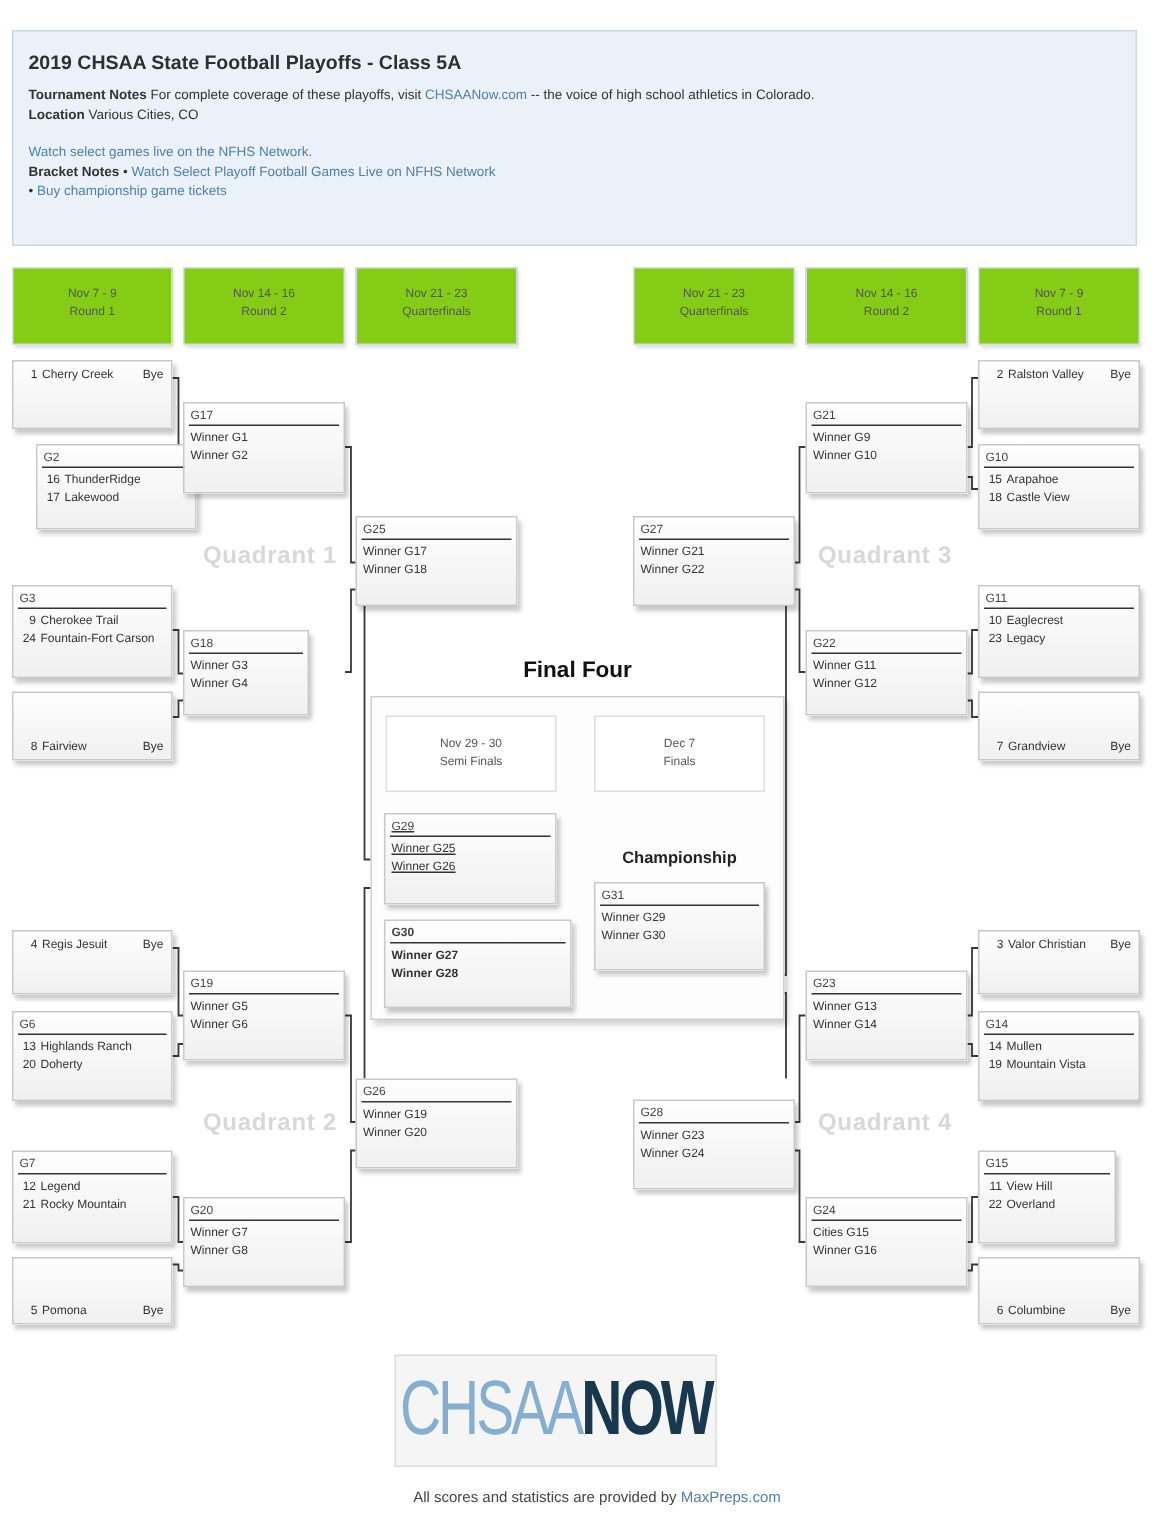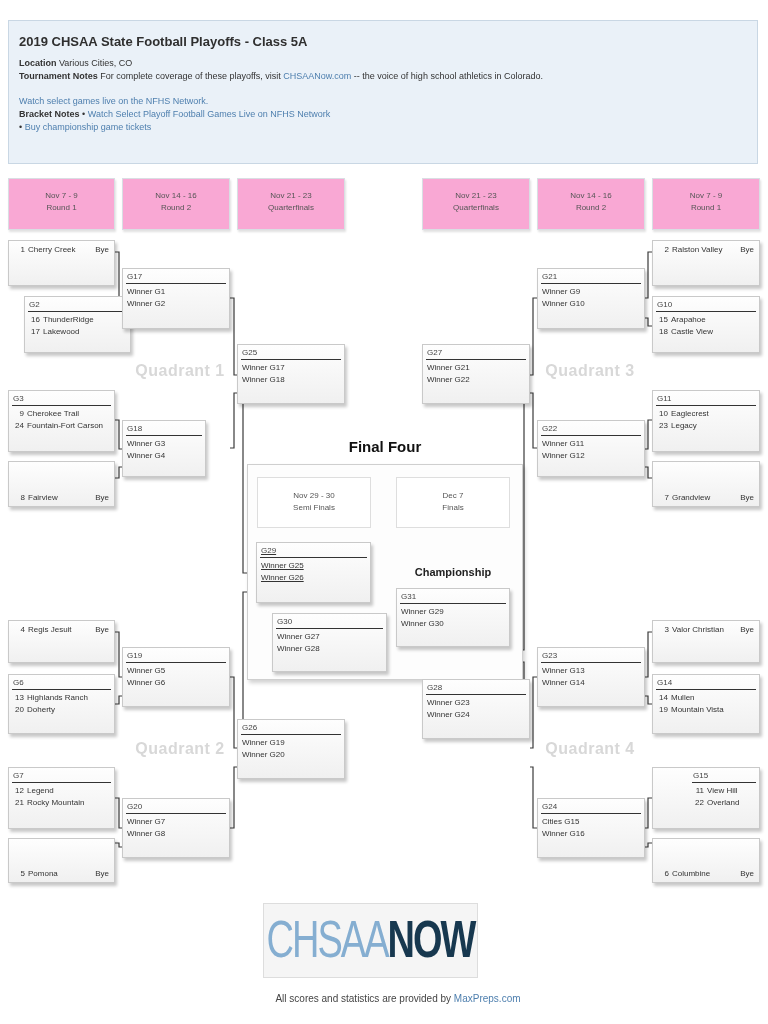--- a/index.html
+++ b/index.html
@@ -7,21 +7,21 @@
 
   
   .info-panel{position:absolute;left:8px;top:20px;width:750px;height:144px;background:#eaf1f8;border:1px solid #c9d7e4;box-sizing:border-box;}
   .info-panel .title{margin:13px 0 9px 10px;font-size:13px;font-weight:bold;color:#2f2f2f;}
   .info-line{margin:3px 0 3px 10px;font-size:9px;color:#333;}
   .b{font-weight:bold;}
   a.link{color:#4e7fae;text-decoration:none;cursor:pointer;}
   .gap-top{margin-top:15px;}
 
   
-  .round-head{position:absolute;top:178px;height:52px;background:#f9a8d4;border:1px solid #d9dee3;box-sizing:border-box;box-shadow:1px 2px 2px rgba(0,0,0,0.12);text-align:center;font-size:8px;color:#555;padding-top:9px;}
+  .round-head{position:absolute;top:178px;height:52px;background:#84cc16;border:1px solid #d9dee3;box-sizing:border-box;box-shadow:1px 2px 2px rgba(0,0,0,0.12);text-align:center;font-size:8px;color:#555;padding-top:9px;}
   .round-head span{display:block;margin-top:3px;}
   .rh1{left:8px;width:107px;}  .rh2{left:122px;width:108px;} .rh3{left:237px;width:108px;}
   .rh4{left:422px;width:108px;}.rh5{left:537px;width:108px;} .rh6{left:652px;width:108px;}
 
   
   .gbox,.bbox{position:absolute;background:linear-gradient(#fefefe,#f0f0f0);border:1px solid #c9c9c9;box-sizing:border-box;box-shadow:2px 3px 3px rgba(0,0,0,0.22);font-size:8px;color:#333;}
   .ghead{margin:0 3px;padding:3px 1px 2px;border-bottom:1px solid #333;color:#444;}
   .trow{display:flex;align-items:flex-end;padding:3px 4px 0;}
   .seed{width:11px;text-align:right;margin-right:3px;flex:none;}
   .tname{white-space:nowrap;}
@@ -52,27 +52,27 @@
   #pos-g10{left:652px;top:296px;width:108px;height:57px;}
   #pos-g21{left:537px;top:268px;width:108px;height:61px;}
   #pos-g11{left:652px;top:390px;width:108px;height:62px;}
   #pos-b7{left:652px;top:461px;width:108px;height:46px;}
   #pos-g22{left:537px;top:420px;width:108px;height:57px;}
   #pos-g27{left:422px;top:344px;width:108px;height:60px;}
   
   #pos-b3{left:652px;top:620px;width:108px;height:43px;}
   #pos-g14{left:652px;top:674px;width:108px;height:60px;}
   #pos-g23{left:537px;top:647px;width:108px;height:60px;}
-  #pos-g15{left:652px;top:767px;width:108px;height:62px;padding-left:36px;}
+  #pos-g15{left:652px;top:767px;width:92px;height:62px;}
   #pos-b6{left:652px;top:838px;width:108px;height:45px;}
   #pos-g24{left:537px;top:798px;width:108px;height:60px;}
-  #pos-g28{left:422px;top:679px;width:108px;height:60px;}
+  #pos-g28{left:422px;top:733px;width:108px;height:60px;}
   
   #pos-g29{left:256px;top:542px;width:115px;height:61px;text-decoration:underline;}
-  #pos-g30{left:272px;top:613px;width:115px;height:59px;}
+  #pos-g30{left:256px;top:613px;width:125px;height:59px;font-weight:bold;}
   #pos-g31{left:396px;top:588px;width:114px;height:59px;}
 
   .ff-container{position:absolute;left:247px;top:464px;width:276px;height:216px;background:#fdfdfd;border:1px solid #cfcfcf;box-sizing:border-box;box-shadow:2px 3px 4px rgba(0,0,0,0.18);}
   .ff-title{position:absolute;left:247px;top:438px;width:276px;text-align:center;font-size:15px;font-weight:bold;color:#111;}
   .ff-head{position:absolute;background:#fff;border:1px solid #dedede;box-sizing:border-box;text-align:center;font-size:8px;color:#555;padding-top:10px;}
   .ff-head span{display:block;margin-top:3px;}
   #ff-semi{left:257px;top:477px;width:114px;height:51px;}
   #ff-final{left:396px;top:477px;width:114px;height:51px;}
   .champ-label{position:absolute;left:396px;top:566px;width:114px;text-align:center;font-size:11px;font-weight:bold;color:#222;}
 
@@ -92,28 +92,28 @@
   .logo-chsaa{color:#85aed1;font-weight:normal;}
   .logo-now{color:#17384f;font-weight:bold;}
   .provider-line{position:absolute;left:14px;top:993px;width:768px;text-align:center;font-size:10px;color:#444;}
 </style>
 </head>
 <body>
 
 <div class="info-panel">
   <div class="title">2019 CHSAA State Football Playoffs - Class 5A</div>
   <div class="info-line">
-    <span class="b">Location</span>
-    <span>Various Cities, CO</span>
-  </div>
-  <div class="info-line">
     <span class="b">Tournament Notes</span>
     <span>For complete coverage of these playoffs, visit</span>
     <a class="link">CHSAANow.com</a>
     <span>-- the voice of high school athletics in Colorado.</span>
+  </div>
+  <div class="info-line">
+    <span class="b">Location</span>
+    <span>Various Cities, CO</span>
   </div>
   <div class="info-line gap-top">
     <a class="link">Watch select games live on the NFHS Network.</a>
   </div>
   <div class="info-line">
     <span class="b">Bracket Notes</span>
     <span>•</span>
     <a class="link">Watch Select Playoff Football Games Live on NFHS Network</a>
   </div>
   <div class="info-line">

